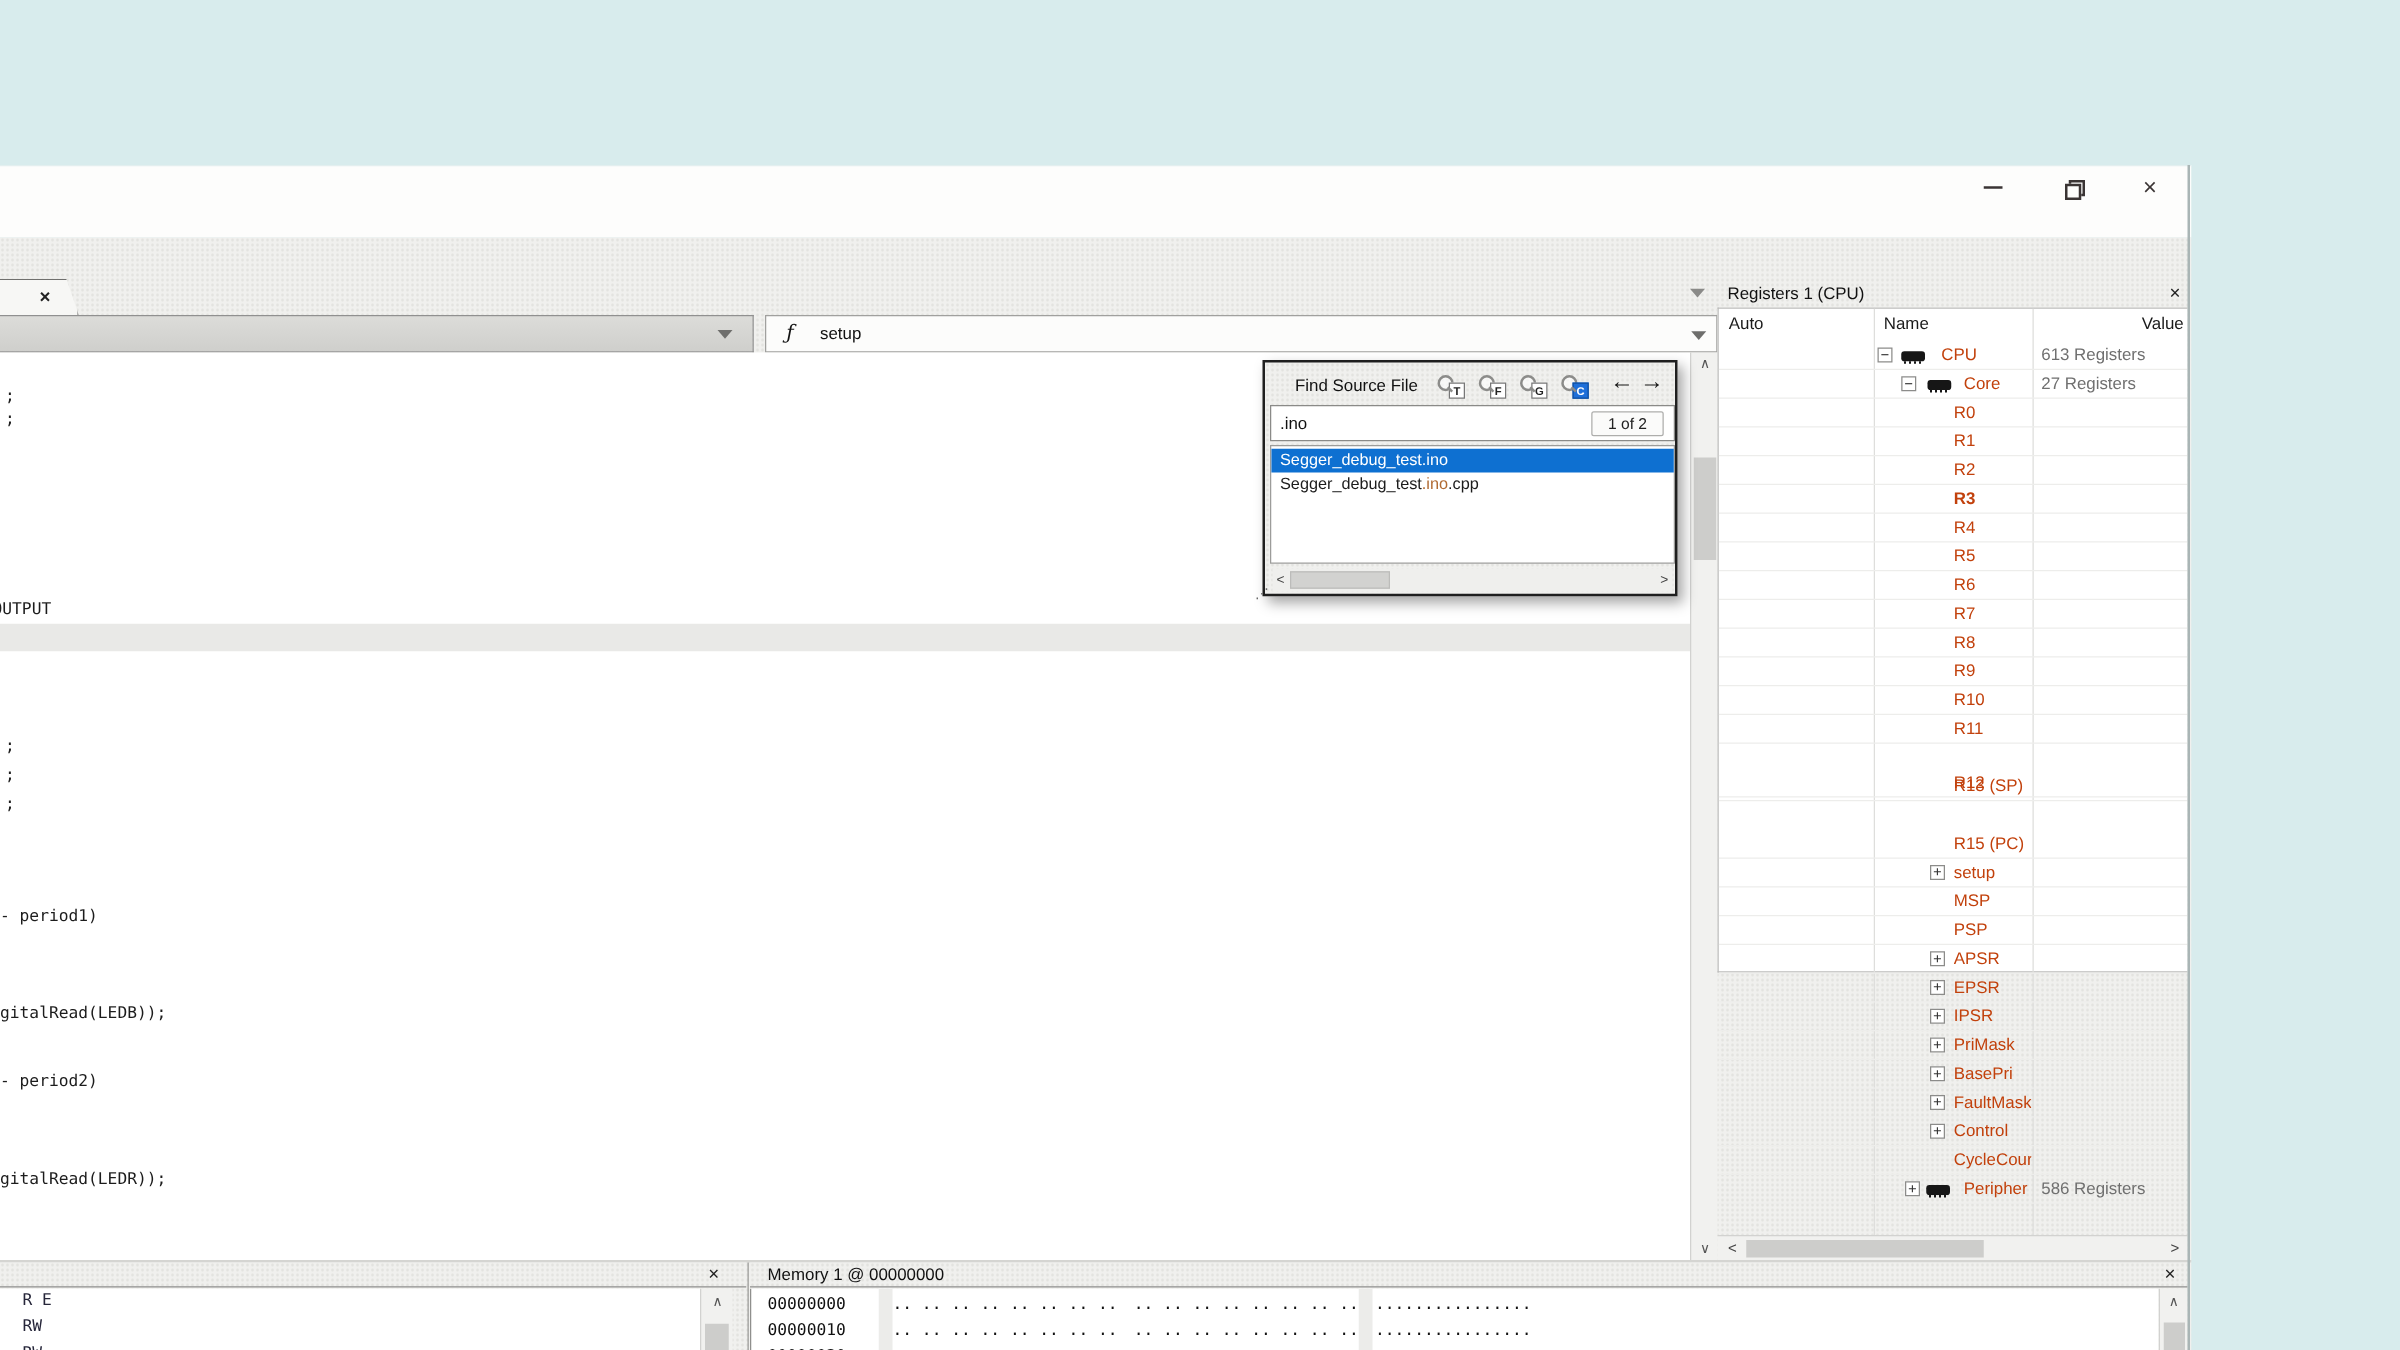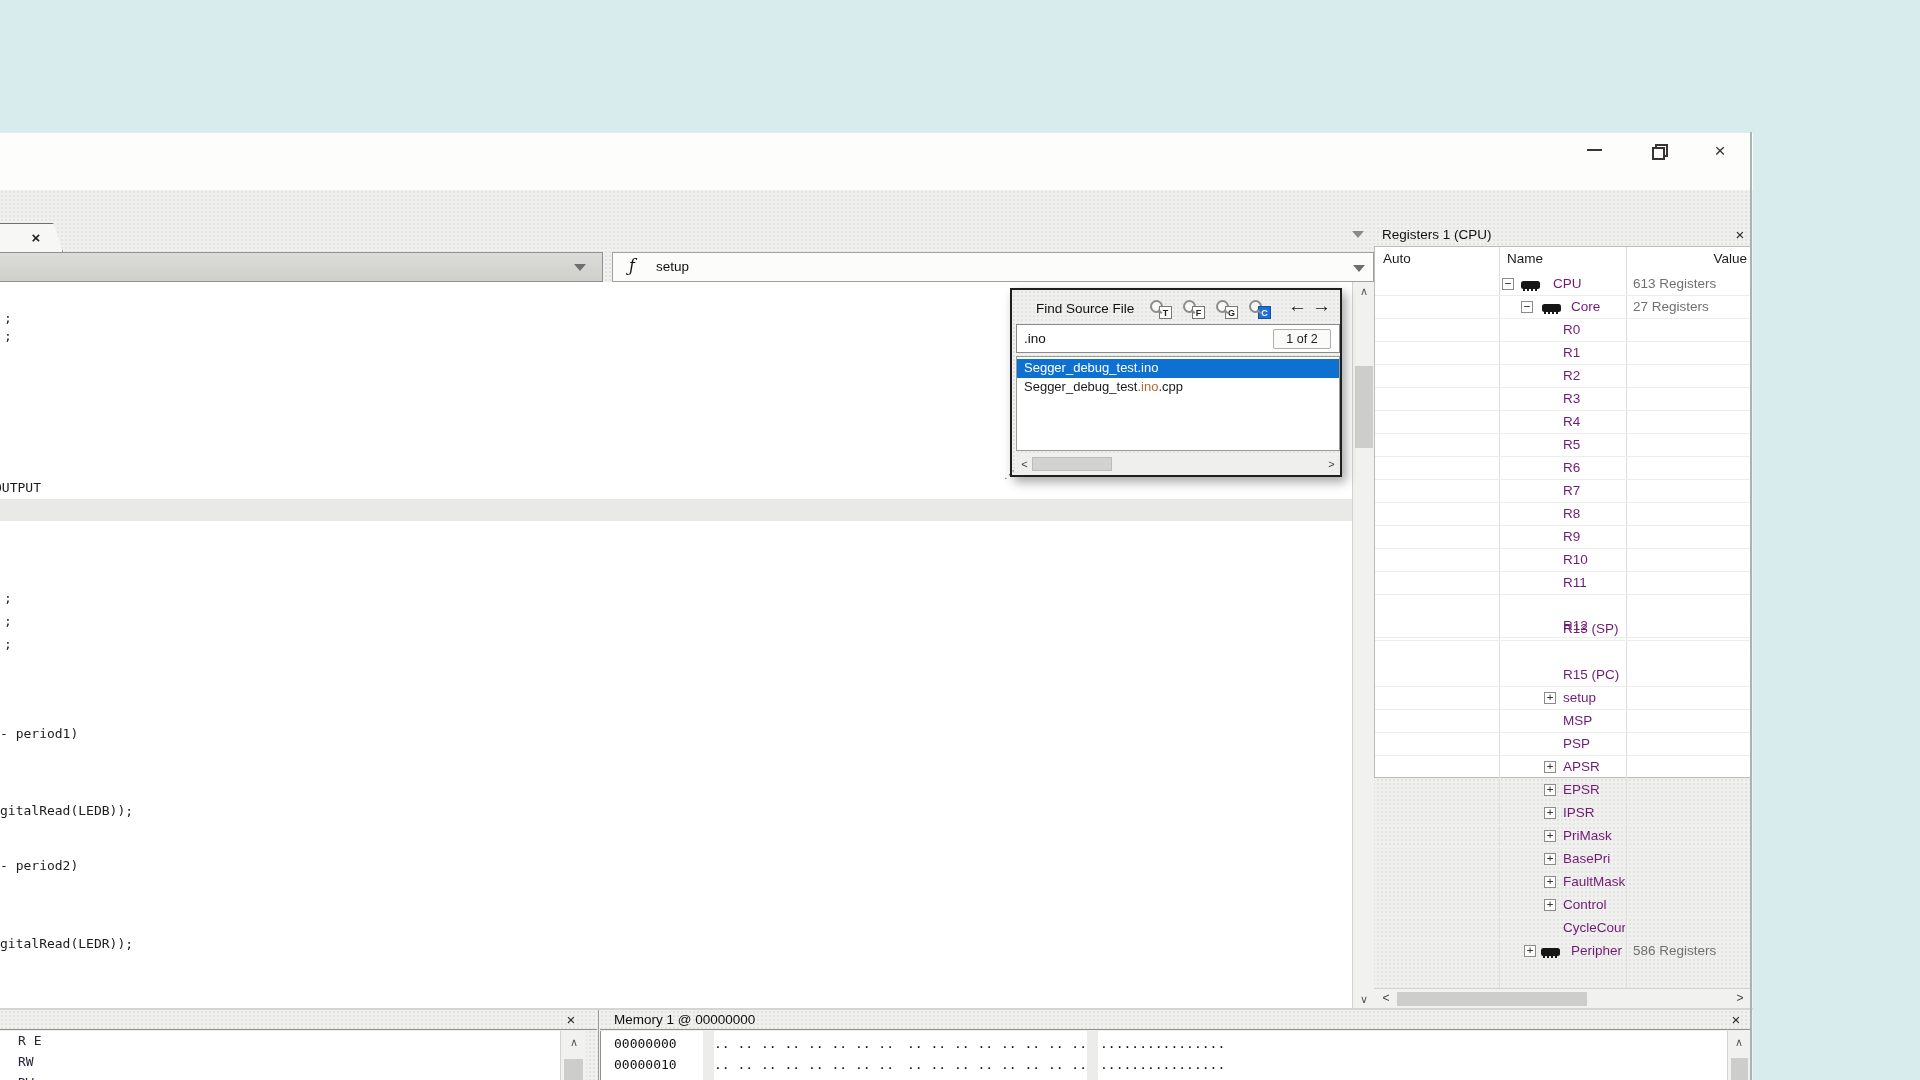--- a/index.html
+++ b/index.html
@@ -51,21 +51,21 @@
   #reg-title { position:absolute; left:8px; top:2px; font-size:13.5px; color:#111; }
   .panel-x { position:absolute; width:16px; height:16px; font-size:15px; color:#222; text-align:center; line-height:15px; cursor:default; }
   #reg-body { left:1374px; top:246px; width:376px; height:532px; background:#fff; border:1px solid #bcbcba; border-right:none; }
   .col-div { position:absolute; top:0; width:1px; height:742px; background:#dededc; }
   .col-head { position:absolute; top:4px; font-size:13.5px; color:#1a1a1a; }
   #reg-rows { position:absolute; left:0; top:0; width:376px; height:742px; overflow:hidden; }
   .reg-row { position:absolute; left:0; width:375px; height:23px; border-bottom:1px solid #ededeb; }
   .exp { position:absolute; top:5px; width:12px; height:12px; background:#fff; border:1px solid #8c8c8a; font-size:11px; line-height:10px; text-align:center; color:#333; font-family:"DejaVu Sans Mono", monospace; }
   .chip { position:absolute; top:8px; width:19px; height:8px; background:#161616; border-radius:2.5px; }
   .chip::after { content:""; position:absolute; left:2px; bottom:-2px; width:15px; height:2px; background:repeating-linear-gradient(90deg,#161616 0 2px,transparent 2px 4px); }
-  .rname { position:absolute; top:3px; font-size:13.5px; color:#701a75; white-space:nowrap; overflow:hidden; }
+  .rname { position:absolute; top:3px; font-size:13.5px; color:#c2410c; white-space:nowrap; overflow:hidden; }
   .rvalue { position:absolute; left:258px; top:3px; width:110px; font-size:13.5px; color:#707070; white-space:nowrap; }
   .l1 .exp { left:127px; } .l1 .chip { left:146px; } .l1 .rname { left:178px; max-width:72px; }
   .l2 .exp { left:146px; } .l2 .chip { left:167px; } .l2 .rname { left:196px; max-width:54px; }
   .l3 .exp { left:169px; } .l3 .rname { left:188px; max-width:62px; }
   .l2p .exp { left:149px; } .l2p .chip { left:166px; } .l2p .rname { left:196px; max-width:54px; }
 
   .hscroll { background:#f1f1ef; border-top:1px solid #d2d2d0; }
   #reg-hscroll { left:1374px; top:988px; width:376px; height:20px; }
 
   
@@ -191,21 +191,21 @@
         <div class="reg-row l3" style="top: 95px;">
 
     <span class="rname">R1</span>
     <span class="rvalue"></span>
   </div>
         <div class="reg-row l3" style="top: 118px;">
 
     <span class="rname">R2</span>
     <span class="rvalue"></span>
   </div>
-        <div class="reg-row l3" style="top: 141px;">
+        <div class="reg-row l3" style="top: 141px; font-weight: bold;">
 
     <span class="rname">R3</span>
     <span class="rvalue"></span>
   </div>
         <div class="reg-row l3" style="top: 164px;">
 
     <span class="rname">R4</span>
     <span class="rvalue"></span>
   </div>
         <div class="reg-row l3" style="top: 187px;">

